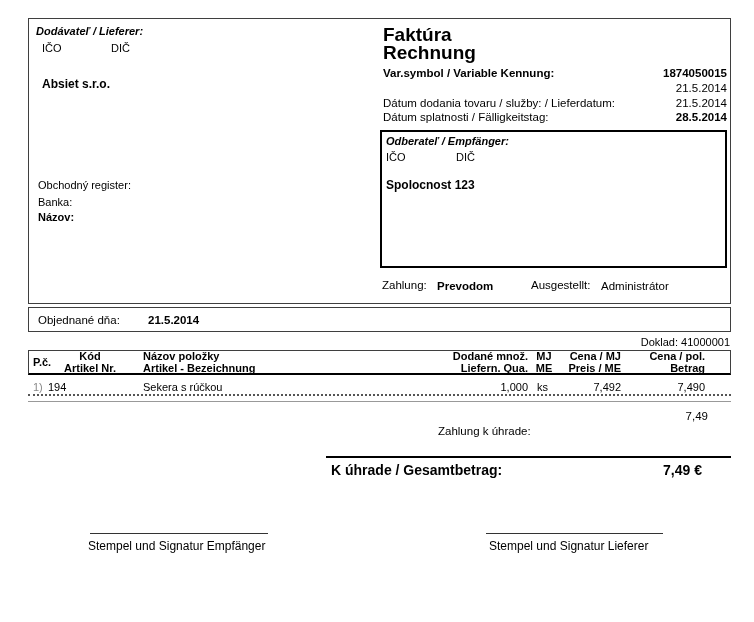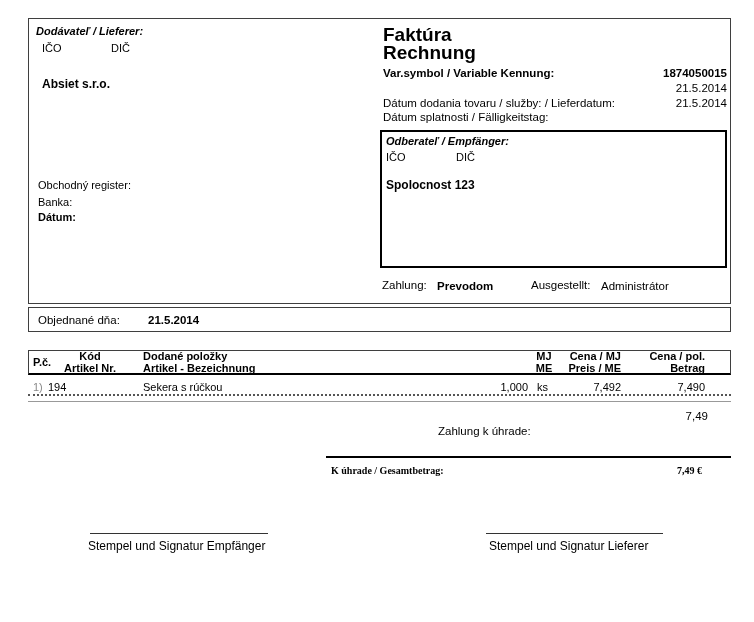--- a/index.html
+++ b/index.html
@@ -4,21 +4,21 @@
 <style>
   html,body{margin:0;padding:0;background:#fff;}
   .page{
     position:relative;width:754px;height:622px;background:#ffffff;overflow:hidden;
     font-family:"Liberation Sans","DejaVu Sans",sans-serif;color:#000;padding-left:44px;
   }
   .abs{position:absolute;white-space:nowrap;}
   .t11{font-size:11px;line-height:13px;}
   .t115{font-size:11.5px;line-height:14px;text-align:right;}
   .t12{font-size:12px;line-height:14px;}
-  .t125{font-size:10px;line-height:15px;font-family:Liberation Serif, serif;}
+  .t125{font-size:14px;line-height:15px;}
   .t19{font-size:19px;line-height:18px;}
   .b{font-weight:bold;}
   .i{font-style:italic;}
   .right{text-align:right;}
   .center{text-align:center;}
   .gray{color:#8a8a8a;}
   .box{position:absolute;box-sizing:border-box;background:transparent;}
   .outer-box{left:28px;top:18px;width:703px;height:286px;border:1px solid #3f3f3f;}
   .customer-box{left:380px;top:130px;width:347px;height:138px;border:2px solid #000;}
   .order-box{left:28px;top:307px;width:703px;height:25px;border:1px solid #3f3f3f;}
@@ -35,55 +35,58 @@
 <div class="page">
 
   <div class="box outer-box"></div>
 
   <div class="abs t11 b i" style="left:36px;top:25px">Dodávateľ / Lieferer:</div>
   <div class="abs t11" style="left:42px;top:42px">IČO</div>
   <div class="abs t11" style="left:111px;top:42px">DIČ</div>
   <div class="abs t12 b" style="left:42px;top:77px">Absiet s.r.o.</div>
   <div class="abs t11" style="left:38px;top:179px">Obchodný register:</div>
   <div class="abs t11" style="left:38px;top:196px">Banka:</div>
-  <div class="abs t11 b" style="left:38px;top:211px">Dátum:</div>
+  <div class="abs t11 b" style="left:38px;top:211px">Názov:</div>
 
   <div class="abs t19 b" style="left:383px;top:26px">Faktúra</div>
   <div class="abs t19 b" style="left:383px;top:44px">Rechnung</div>
 
   <div class="abs t115 b" style="left:383px;top:66px">Var.symbol / Variable Kennung:</div>
   <div class="abs t115 b right" style="left:590px;top:66px;width:137px">1874050015</div>
 
   <div class="abs t115 right" style="left:590px;top:81px;width:137px">21.5.2014</div>
 
   <div class="abs t115" style="left:383px;top:96px">Dátum dodania tovaru / služby:  / Lieferdatum:</div>
   <div class="abs t115 right" style="left:590px;top:96px;width:137px">21.5.2014</div>
 
   <div class="abs t115" style="left:383px;top:110px">Dátum splatnosti / Fälligkeitstag:</div>
+  <div class="abs t115 b right" style="left:590px;top:110px;width:137px">28.5.2014</div>
 
   <div class="box customer-box"></div>
   <div class="abs t11 b i" style="left:386px;top:135px">Odberateľ / Empfänger:</div>
   <div class="abs t11" style="left:386px;top:151px">IČO</div>
   <div class="abs t11" style="left:456px;top:151px">DIČ</div>
   <div class="abs t12 b" style="left:386px;top:178px">Spolocnost 123</div>
 
   <div class="abs t115" style="left:382px;top:278px">Zahlung:</div>
   <div class="abs t115 b" style="left:437px;top:279px">Prevodom</div>
   <div class="abs t115" style="left:531px;top:278px">Ausgestellt:</div>
   <div class="abs t115" style="left:601px;top:279px">Administrátor</div>
 
   <div class="box order-box"></div>
   <div class="abs t115" style="left:38px;top:313px">Objednané dňa:</div>
   <div class="abs t115 b" style="left:148px;top:313px">21.5.2014</div>
 
+  <div class="abs t11 right" style="left:580px;top:336px;width:150px">Doklad: 41000001</div>
 
   <div class="box table-head-box"></div>
   <div class="abs t11 b" style="left:33px;top:356px">P.č.</div>
   <div class="abs t11 b hdr2 center" style="left:58px;top:350px;width:64px"><span>Kód</span><br><span>Artikel Nr.</span></div>
-  <div class="abs t11 b hdr2" style="left:143px;top:350px"><span>Dodané položky</span><br><span>Artikel - Bezeichnung</span></div>
+  <div class="abs t11 b hdr2" style="left:143px;top:350px"><span>Názov položky</span><br><span>Artikel - Bezeichnung</span></div>
+  <div class="abs t11 b hdr2 right" style="left:430px;top:350px;width:98px"><span>Dodané množ.</span><br><span>Liefern. Qua.</span></div>
   <div class="abs t11 b hdr2 center" style="left:531px;top:350px;width:26px"><span>MJ</span><br><span>ME</span></div>
   <div class="abs t11 b hdr2 right" style="left:548px;top:350px;width:73px"><span>Cena / MJ</span><br><span>Preis / ME</span></div>
   <div class="abs t11 b hdr2 right" style="left:625px;top:350px;width:80px"><span>Cena / pol.</span><br><span>Betrag</span></div>
 
   <div>
     <div class="abs t11 gray" style="left:33px;top:381px">1)</div>
     <div class="abs t11" style="left:48px;top:381px">194</div>
     <div class="abs t11" style="left:143px;top:381px">Sekera s rúčkou</div>
     <div class="abs t11 right" style="left:430px;top:381px;width:98px">1,000</div>
     <div class="abs t11" style="left:537px;top:381px">ks</div>

